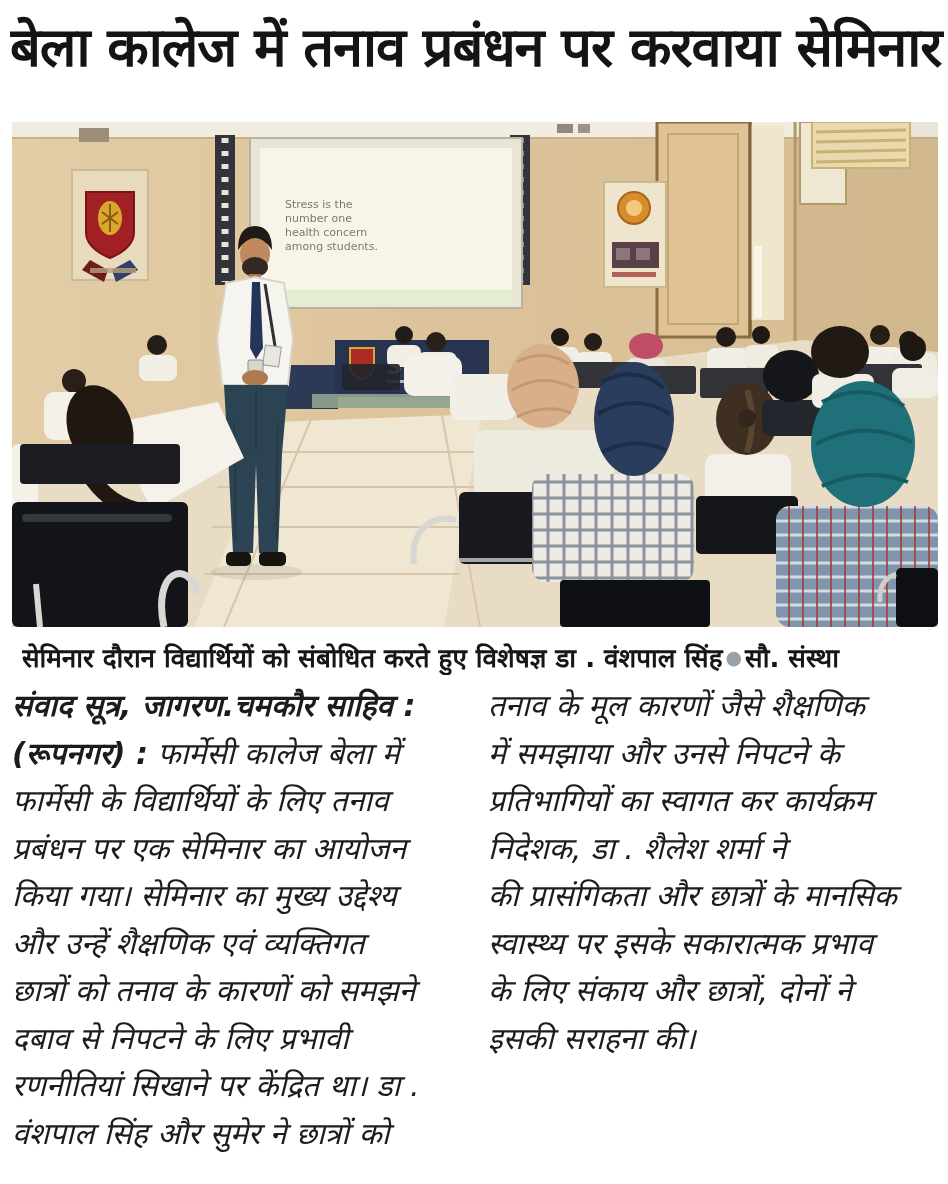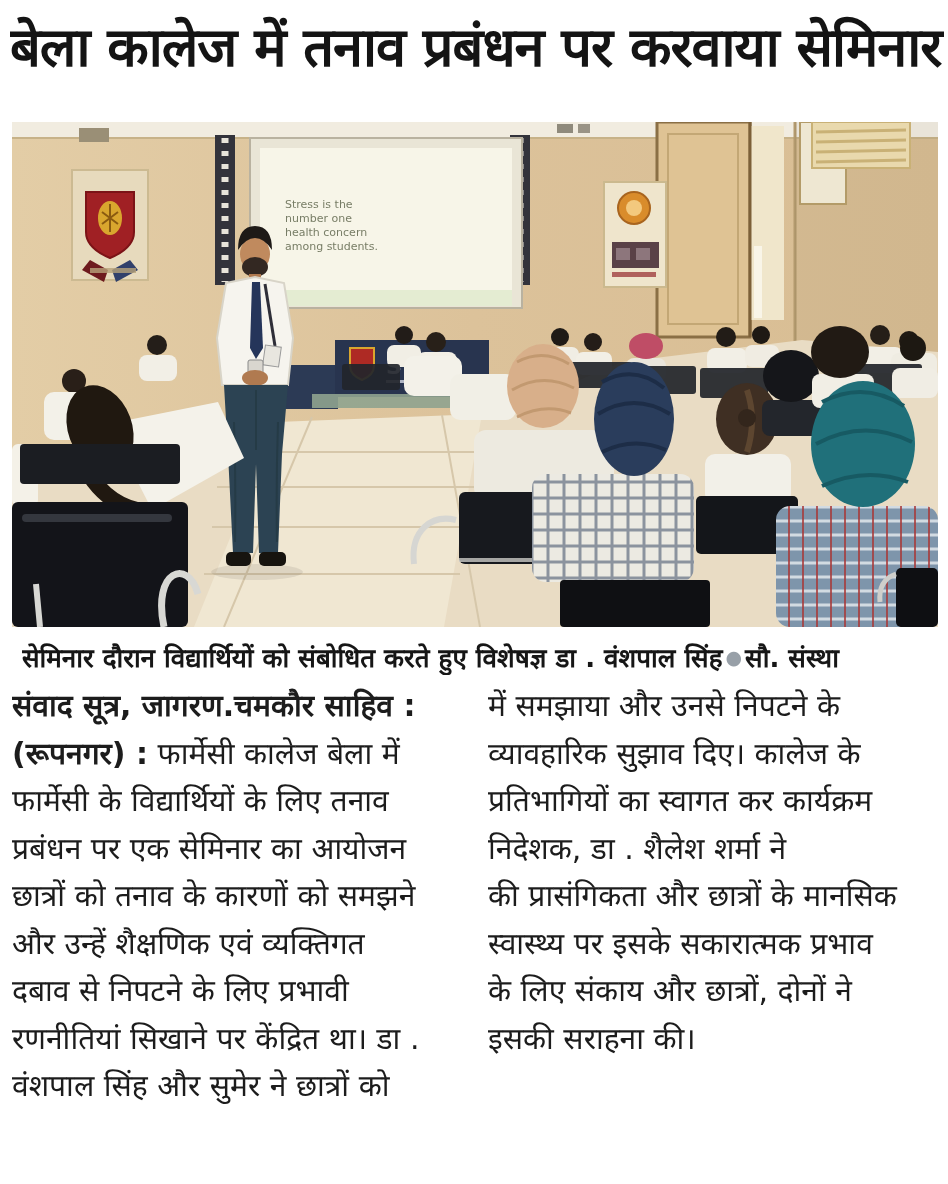--- a/index.html
+++ b/index.html
@@ -7,21 +7,21 @@
         font-family:"DejaVu Sans","Liberation Sans",sans-serif;color:#1b1b1b;}
   .headline{position:absolute;left:10px;top:16px;width:934px;margin:0;
             font-size:54px;line-height:1.18;font-weight:700;letter-spacing:-1px;
             color:#141414;white-space:nowrap;overflow:hidden;}
   .photo{position:absolute;left:12px;top:122px;width:926px;height:505px;overflow:hidden;background:#c2410c;}
   .photo svg{display:block;}
   .caption{position:absolute;left:12px;top:629px;width:930px;margin:10px;
            font-size:26px;font-weight:700;color:#161616;white-space:nowrap;overflow:hidden;}
   .caption .dot{color:#98a0a8;font-size:19px;padding:0 3px;vertical-align:3px;font-weight:400;}
   .cols{position:absolute;left:12px;top:682px;width:928px;display:flex;gap:24px;}
-  .col{width:452px;font-size:30px;line-height:47.5px;color:#1c1c1c;overflow:hidden;}
+  .col{width:452px;font-size:30px;line-height:47.5px;color:#1c1c1c;overflow:hidden;font-style:italic;}
   .line{white-space:nowrap;}
   .bold{font-weight:700;}
   .scr-txt{font-size:11px;fill:#6a7058;opacity:.9;font-family:"DejaVu Sans",sans-serif;}
   .banner-txt{font-size:22px;font-weight:700;fill:#eef0f4;letter-spacing:2px;font-family:"DejaVu Sans",sans-serif;}
 </style>
 </head>
 <body>
 
 <div class="page">
 
@@ -236,29 +236,30 @@
   </div>
 
   <p class="caption"><span>सेमिनार दौरान विद्यार्थियों को संबोधित करते हुए विशेषज्ञ डा . वंशपाल सिंह</span><span class="dot">●</span><span>सौ. संस्था</span></p>
 
   <div class="cols">
     <div class="col">
       <div class="line bold">संवाद सूत्र, जागरण.चमकौर साहिव :</div>
       <div class="line"><span class="bold">(रूपनगर) :</span><span> फार्मेसी कालेज बेला में</span></div>
       <div class="line">फार्मेसी के विद्यार्थियों के लिए तनाव</div>
       <div class="line">प्रबंधन पर एक सेमिनार का आयोजन</div>
+      <div class="line">किया गया। सेमिनार का मुख्य उद्देश्य</div>
+      <div class="line">और उन्हें शैक्षणिक एवं व्यक्तिगत</div>
       <div class="line">छात्रों को तनाव के कारणों को समझने</div>
-      <div class="line">और उन्हें शैक्षणिक एवं व्यक्तिगत</div>
       <div class="line">दबाव से निपटने के लिए प्रभावी</div>
       <div class="line">रणनीतियां सिखाने पर केंद्रित था। डा .</div>
       <div class="line">वंशपाल सिंह और सुमेर ने छात्रों को</div>
     </div>
     <div class="col">
+      <div class="line">तनाव के मूल कारणों जैसे शैक्षणिक</div>
       <div class="line">में समझाया और उनसे निपटने के</div>
-      <div class="line">व्यावहारिक सुझाव दिए। कालेज के</div>
       <div class="line">प्रतिभागियों का स्वागत कर कार्यक्रम</div>
       <div class="line">निदेशक, डा . शैलेश शर्मा ने</div>
       <div class="line">की प्रासंगिकता और छात्रों के मानसिक</div>
       <div class="line">स्वास्थ्य पर इसके सकारात्मक प्रभाव</div>
       <div class="line">के लिए संकाय और छात्रों, दोनों ने</div>
       <div class="line">इसकी सराहना की।</div>
     </div>
   </div>
 
 </div>

